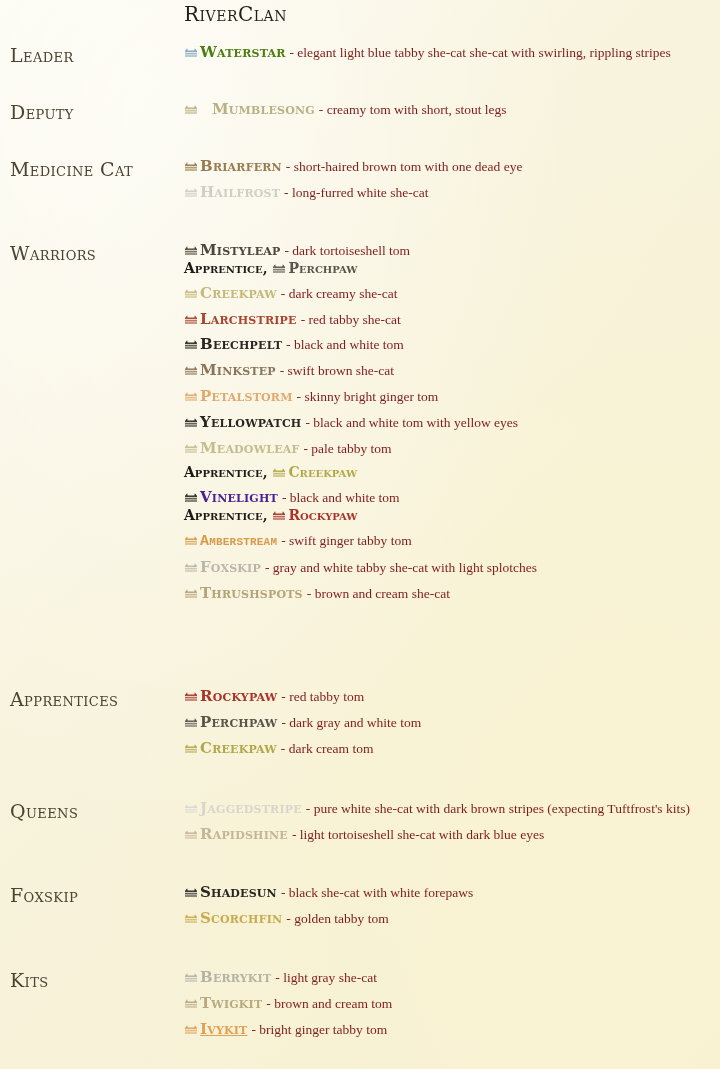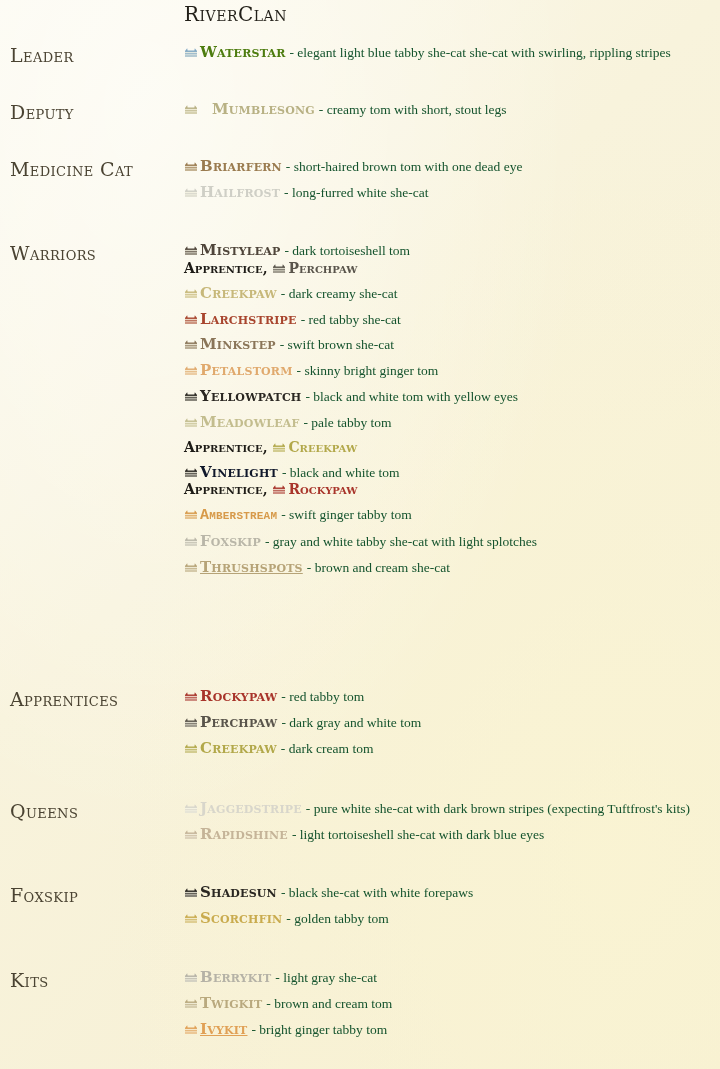--- a/index.html
+++ b/index.html
@@ -66,21 +66,21 @@
   .cat-name {
     font-family: "DejaVu Serif", serif;
     font-variant: small-caps;
     font-weight: bold;
     font-size: 15px;
     letter-spacing: 0.2px;
   }
   .desc {
     font-family: "Liberation Serif", serif;
     font-size: 13.5px;
-    color: #14532d;
+    color: #7f1d1d;
   }
   .app-line {
     font-family: "DejaVu Serif", serif;
     font-variant: small-caps;
     font-weight: bold;
     font-size: 14px;
     color: #1d1b16;
     margin-bottom: 9px;
     margin-top: -1px;
     white-space: nowrap;
@@ -160,20 +160,26 @@
                 <path d="M1 7.2 L13 7.2" stroke="#fbf8e6" stroke-width="0.9"></path>
                 <path d="M1 9 L13 9" stroke="#fbf8e6" stroke-width="0.9"></path>
               </svg></span><span class="cat-name" style="color: rgb(199, 184, 122);">Creekpaw</span> <span class="desc">- dark creamy she-cat</span></div>
           <div class="entry"><span class="pelt"><svg width="15" height="12" viewBox="0 0 15 12">
                 <path d="M1 10 L1 4 L3.2 1.2 L3.6 3.6 L10.4 3.6 L10.8 1.2 L13 4 L13 10 Z" fill="#a8452e"></path>
                 <path d="M1 5.4 L13 5.4" stroke="#fbf8e6" stroke-width="0.9"></path>
                 <path d="M1 7.2 L13 7.2" stroke="#fbf8e6" stroke-width="0.9"></path>
                 <path d="M1 9 L13 9" stroke="#fbf8e6" stroke-width="0.9"></path>
               </svg></span><span class="cat-name" style="color: rgb(168, 69, 46);">Larchstripe</span> <span class="desc">- red tabby she-cat</span></div>
           <div class="entry"><span class="pelt"><svg width="15" height="12" viewBox="0 0 15 12">
+                <path d="M1 10 L1 4 L3.2 1.2 L3.6 3.6 L10.4 3.6 L10.8 1.2 L13 4 L13 10 Z" fill="#2a2722"></path>
+                <path d="M1 5.4 L13 5.4" stroke="#fbf8e6" stroke-width="0.9"></path>
+                <path d="M1 7.2 L13 7.2" stroke="#fbf8e6" stroke-width="0.9"></path>
+                <path d="M1 9 L13 9" stroke="#fbf8e6" stroke-width="0.9"></path>
+              </svg></span><span class="cat-name" style="color: rgb(42, 39, 34);">Beechpelt</span> <span class="desc">- black and white tom</span></div>
+          <div class="entry"><span class="pelt"><svg width="15" height="12" viewBox="0 0 15 12">
                 <path d="M1 10 L1 4 L3.2 1.2 L3.6 3.6 L10.4 3.6 L10.8 1.2 L13 4 L13 10 Z" fill="#8a7558"></path>
                 <path d="M1 5.4 L13 5.4" stroke="#fbf8e6" stroke-width="0.9"></path>
                 <path d="M1 7.2 L13 7.2" stroke="#fbf8e6" stroke-width="0.9"></path>
                 <path d="M1 9 L13 9" stroke="#fbf8e6" stroke-width="0.9"></path>
               </svg></span><span class="cat-name" style="color: rgb(138, 117, 88);">Minkstep</span> <span class="desc">- swift brown she-cat</span></div>
           <div class="entry"><span class="pelt"><svg width="15" height="12" viewBox="0 0 15 12">
                 <path d="M1 10 L1 4 L3.2 1.2 L3.6 3.6 L10.4 3.6 L10.8 1.2 L13 4 L13 10 Z" fill="#e0a96d"></path>
                 <path d="M1 5.4 L13 5.4" stroke="#fbf8e6" stroke-width="0.9"></path>
                 <path d="M1 7.2 L13 7.2" stroke="#fbf8e6" stroke-width="0.9"></path>
                 <path d="M1 9 L13 9" stroke="#fbf8e6" stroke-width="0.9"></path>
@@ -194,21 +200,21 @@
                 <path d="M1 10 L1 4 L3.2 1.2 L3.6 3.6 L10.4 3.6 L10.8 1.2 L13 4 L13 10 Z" fill="#b2a84a"></path>
                 <path d="M1 5.4 L13 5.4" stroke="#fbf8e6" stroke-width="0.9"></path>
                 <path d="M1 7.2 L13 7.2" stroke="#fbf8e6" stroke-width="0.9"></path>
                 <path d="M1 9 L13 9" stroke="#fbf8e6" stroke-width="0.9"></path>
               </svg></span><span style="color: rgb(178, 168, 74);">Creekpaw</span></div>
           <div class="entry tight"><span class="pelt"><svg width="15" height="12" viewBox="0 0 15 12">
                 <path d="M1 10 L1 4 L3.2 1.2 L3.6 3.6 L10.4 3.6 L10.8 1.2 L13 4 L13 10 Z" fill="#2a2722"></path>
                 <path d="M1 5.4 L13 5.4" stroke="#fbf8e6" stroke-width="0.9"></path>
                 <path d="M1 7.2 L13 7.2" stroke="#fbf8e6" stroke-width="0.9"></path>
                 <path d="M1 9 L13 9" stroke="#fbf8e6" stroke-width="0.9"></path>
-              </svg></span><span class="cat-name" style="color: #0f172a;">Vinelight</span> <span class="desc">- black and white tom</span></div>
+              </svg></span><span class="cat-name" style="color: #4c1d95;">Vinelight</span> <span class="desc">- black and white tom</span></div>
           <div class="app-line"><span>Apprentice,</span> <span class="pelt"><svg width="15" height="12" viewBox="0 0 15 12">
                 <path d="M1 10 L1 4 L3.2 1.2 L3.6 3.6 L10.4 3.6 L10.8 1.2 L13 4 L13 10 Z" fill="#a8342a"></path>
                 <path d="M1 5.4 L13 5.4" stroke="#fbf8e6" stroke-width="0.9"></path>
                 <path d="M1 7.2 L13 7.2" stroke="#fbf8e6" stroke-width="0.9"></path>
                 <path d="M1 9 L13 9" stroke="#fbf8e6" stroke-width="0.9"></path>
               </svg></span><span style="color: rgb(168, 52, 42);">Rockypaw</span></div>
           <div class="entry"><span class="pelt"><svg width="15" height="12" viewBox="0 0 15 12">
                 <path d="M1 10 L1 4 L3.2 1.2 L3.6 3.6 L10.4 3.6 L10.8 1.2 L13 4 L13 10 Z" fill="#d79a4a"></path>
                 <path d="M1 5.4 L13 5.4" stroke="#fbf8e6" stroke-width="0.9"></path>
                 <path d="M1 7.2 L13 7.2" stroke="#fbf8e6" stroke-width="0.9"></path>
@@ -218,21 +224,21 @@
                 <path d="M1 10 L1 4 L3.2 1.2 L3.6 3.6 L10.4 3.6 L10.8 1.2 L13 4 L13 10 Z" fill="#b9b6a8"></path>
                 <path d="M1 5.4 L13 5.4" stroke="#fbf8e6" stroke-width="0.9"></path>
                 <path d="M1 7.2 L13 7.2" stroke="#fbf8e6" stroke-width="0.9"></path>
                 <path d="M1 9 L13 9" stroke="#fbf8e6" stroke-width="0.9"></path>
               </svg></span><span class="cat-name" style="color: rgb(185, 182, 168);">Foxskip</span> <span class="desc">- gray and white tabby she-cat with light splotches</span></div>
           <div class="entry"><span class="pelt"><svg width="15" height="12" viewBox="0 0 15 12">
                 <path d="M1 10 L1 4 L3.2 1.2 L3.6 3.6 L10.4 3.6 L10.8 1.2 L13 4 L13 10 Z" fill="#b6a377"></path>
                 <path d="M1 5.4 L13 5.4" stroke="#fbf8e6" stroke-width="0.9"></path>
                 <path d="M1 7.2 L13 7.2" stroke="#fbf8e6" stroke-width="0.9"></path>
                 <path d="M1 9 L13 9" stroke="#fbf8e6" stroke-width="0.9"></path>
-              </svg></span><span class="cat-name" style="color: rgb(182, 163, 119); text-decoration: underline;">Thrushspots</span> <span class="desc">- brown and cream she-cat</span></div>
+              </svg></span><span class="cat-name" style="color: rgb(182, 163, 119);">Thrushspots</span> <span class="desc">- brown and cream she-cat</span></div>
         </div>
       </div>
       <div class="section" style="top: 688px;">
         <div class="section-head">Apprentices</div>
         <div class="entries">
           <div class="entry"><span class="pelt"><svg width="15" height="12" viewBox="0 0 15 12">
                 <path d="M1 10 L1 4 L3.2 1.2 L3.6 3.6 L10.4 3.6 L10.8 1.2 L13 4 L13 10 Z" fill="#a8342a"></path>
                 <path d="M1 5.4 L13 5.4" stroke="#fbf8e6" stroke-width="0.9"></path>
                 <path d="M1 7.2 L13 7.2" stroke="#fbf8e6" stroke-width="0.9"></path>
                 <path d="M1 9 L13 9" stroke="#fbf8e6" stroke-width="0.9"></path>

